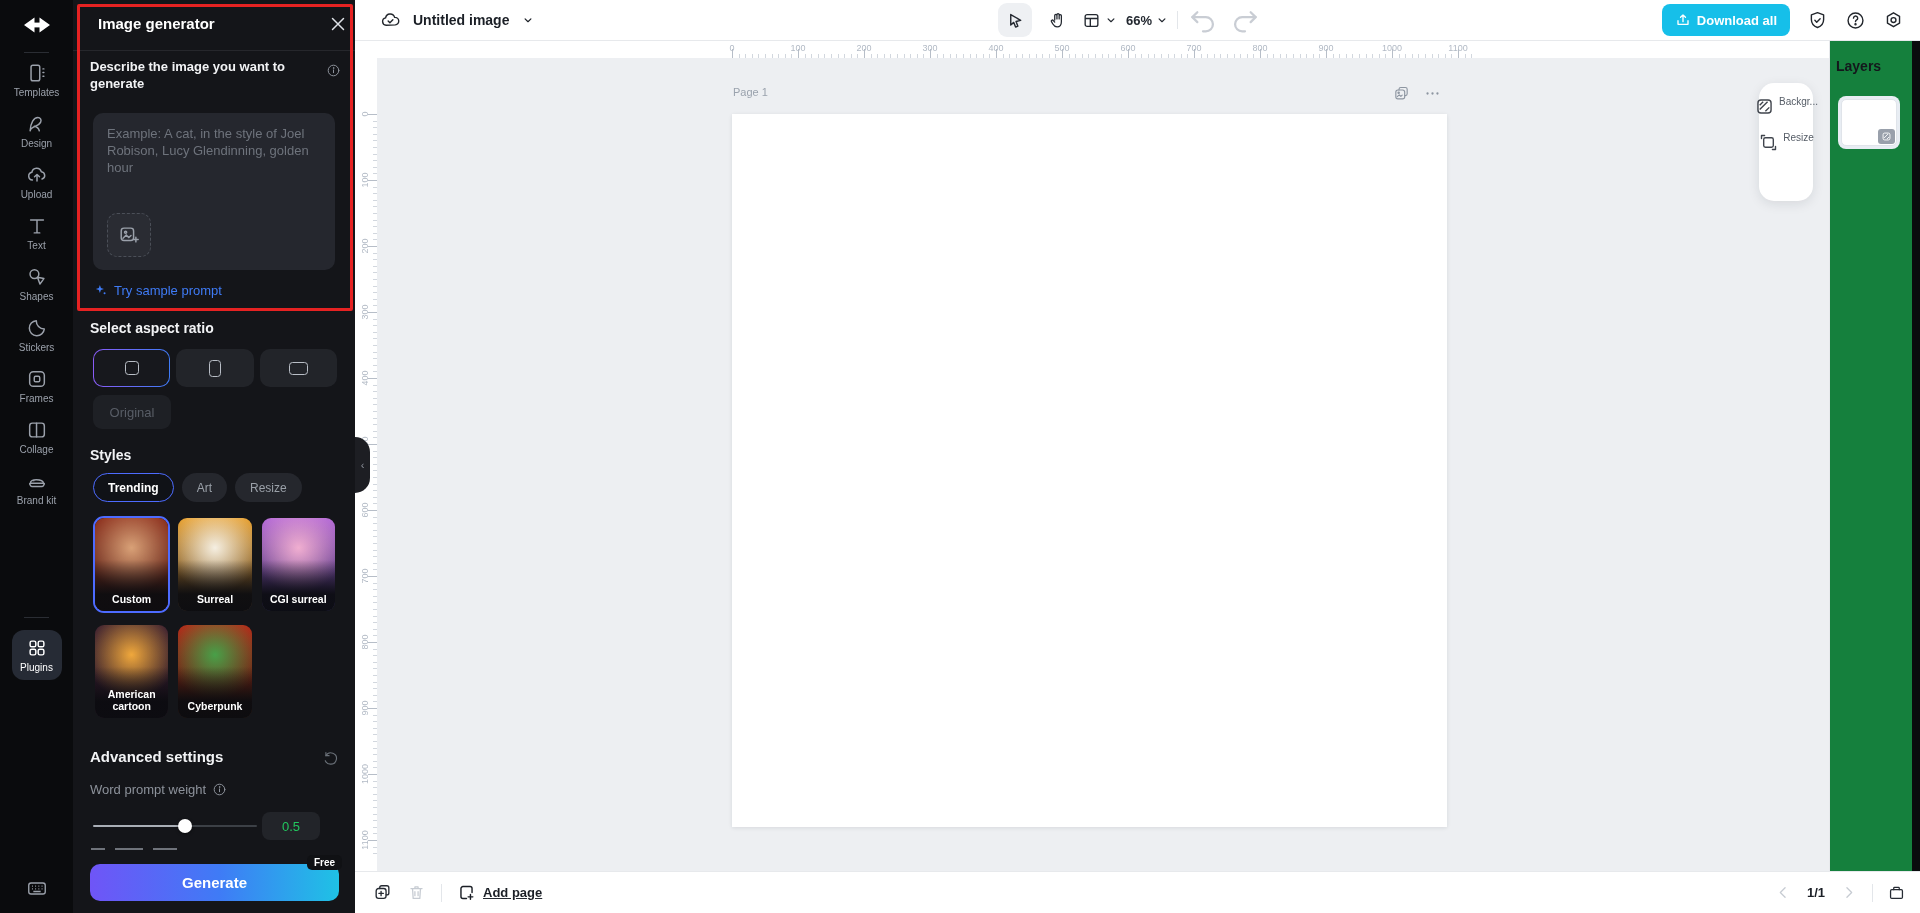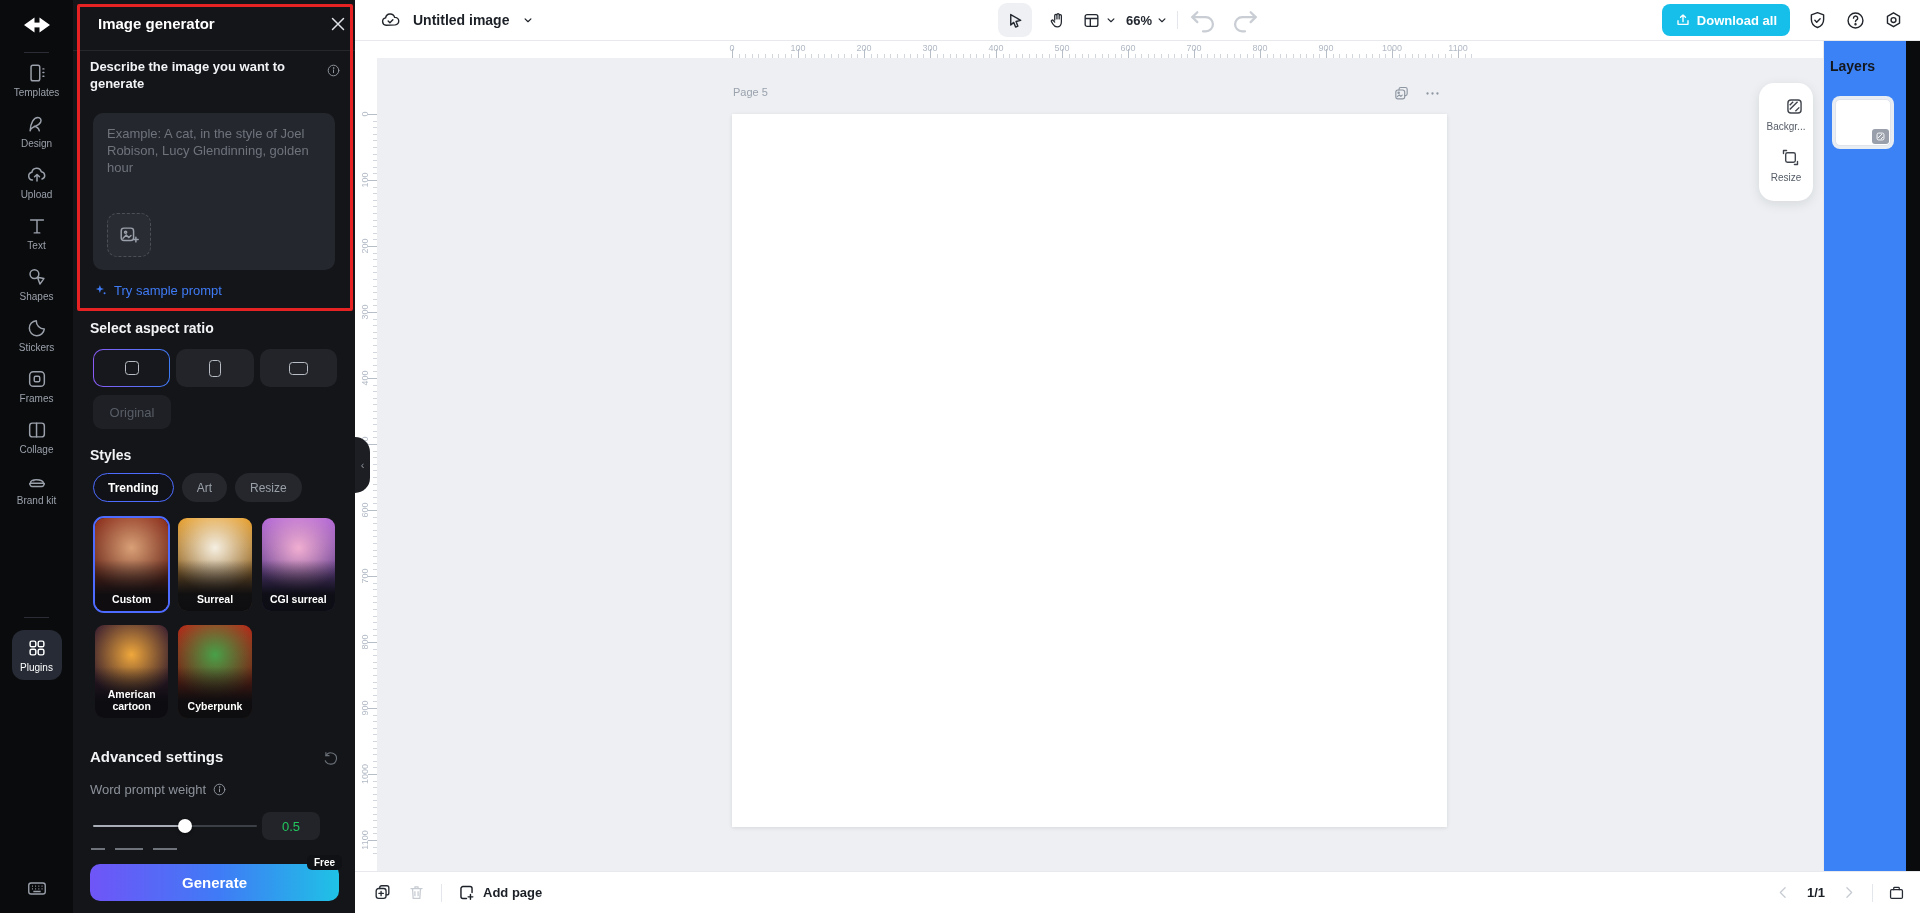--- a/index.html
+++ b/index.html
@@ -97,33 +97,33 @@
      background-image:
        repeating-linear-gradient(180deg,#b7bec8 0 1px, transparent 1px 66px),
        repeating-linear-gradient(180deg,#d2d7de 0 1px, transparent 1px 6.6px);
      background-size:9px 100%, 4px 100%; background-position:right top, right top; background-repeat:no-repeat; }
   .v-label { position:absolute; left:0; width:20px; text-align:center; transform:translateY(-50%) rotate(-90deg); font-size:9px; color:#b2bac5; }
   .page-label { position:absolute; left:378px; top:45px; font-size:11px; color:#9aa2ad; }
   .page-actions { position:absolute; left:1038px; top:44px; display:flex; align-items:center; gap:12px; color:#8d95a1; }
   .page { position:absolute; left:377px; top:73px; width:715px; height:713px; background:#fff; box-shadow:0 1px 4px rgba(20,30,40,.10); }
   .collapse-handle { position:absolute; left:0; top:396px; width:15px; height:56px; background:#1d1e23; border-radius:0 30px 30px 0; display:flex; align-items:center; justify-content:center; color:#8a8f98; font-size:11px; cursor:pointer; z-index:6; }
   .float-tools { position:absolute; left:1404px; top:42px; width:54px; height:118px; background:#fff; border-radius:15px; box-shadow:0 3px 12px rgba(20,30,40,.10); display:flex; flex-direction:column; align-items:center; padding-top:13px; gap:15px; }
-  .float-item { display:flex; flex-direction:column; align-items:flex-end; gap:4px; color:#40454d; cursor:pointer; }
+  .float-item { display:flex; align-items:flex-start; gap:4px; color:#40454d; cursor:pointer; }
   .float-item .flabel { font-size:10px; color:#555c66; max-width:46px; white-space:nowrap; overflow:hidden; text-overflow:ellipsis; }
 
   
-  .layers { position:absolute; right:14px; top:41px; width:83px; bottom:42px; background:#3b82f6; border-left:1px solid #e7e9ec; z-index:8; }
+  .layers { position:absolute; right:8px; top:41px; width:83px; bottom:42px; background:#15803d; border-left:1px solid #e7e9ec; z-index:8; }
   .layers-title { position:absolute; left:6px; top:17px; font-size:14px; font-weight:bold; color:#14171c; }
   .layer-thumb { position:absolute; left:8px; top:55px; width:62px; height:53px; background:#e8edf3; border-radius:8px; cursor:pointer; }
   .layer-thumb .inner { position:absolute; inset:3px; background:#fff; border:1px solid #e0e4ea; border-radius:5px; }
   .layer-badge { position:absolute; right:5px; bottom:5px; width:17px; height:15px; background:#99a0ab; border-radius:3px; display:flex; align-items:center; justify-content:center; color:#fff; }
 
   
   .bottombar { position:absolute; left:355px; right:0; bottom:0; height:42px; background:#fff; border-top:1px solid #e7e9ec; z-index:9; }
-  .bb-left { position:absolute; left:18px; top:0; height:41px; display:flex; align-items:center; gap:15px; color:#262b33; }
+  .bb-left { position:absolute; left:18px; top:0; height:41px; display:flex; align-items:center; gap:15px; color:#262b33;text-decoration:underline; }
   .bb-right { position:absolute; right:14px; top:0; height:41px; display:flex; align-items:center; gap:14px; color:#262b33; }
   .bb-ico { width:19px; height:19px; cursor:pointer; }
   .bb-disabled { color:#c6cbd2; }
   .addpage { display:flex; align-items:center; gap:7px; font-size:13px; font-weight:bold; color:#1b1f26; cursor:pointer; }
   .page-indicator { font-size:13px; font-weight:bold; color:#1b1f26; }
 </style>
 </head>
 <body>
 
 <div class="sidebar">
@@ -471,21 +471,21 @@
       <span class="v-label" style="top: 254px;">300</span>
       <span class="v-label" style="top: 320px;">400</span>
       <span class="v-label" style="top: 386px;">500</span>
       <span class="v-label" style="top: 452px;">600</span>
       <span class="v-label" style="top: 518px;">700</span>
       <span class="v-label" style="top: 584px;">800</span>
       <span class="v-label" style="top: 650px;">900</span>
       <span class="v-label" style="top: 716px;">1000</span>
       <span class="v-label" style="top: 782px;">1100</span>
     </div>
-  <div class="page-label">Page 5</div>
+  <div class="page-label">Page 1</div>
   <div class="page-actions">
     <span class="bb-ico">
         <svg viewBox="0 0 24 24" width="17" height="17" fill="none" stroke="currentColor" stroke-width="1.6" stroke-linecap="round" stroke-linejoin="round">
           <rect x="4" y="7" width="12.5" height="12.5" rx="3"></rect>
           <path d="M8.5 7V6a2.5 2.5 0 012.5-2.5h6.5A2.5 2.5 0 0120 6v6.5a2.5 2.5 0 01-2.5 2.5h-1"></path>
           <circle cx="8" cy="11" r="1"></circle>
           <path d="M6 16.5l2.8-2.6 2.3 2.2 1.9-1.8"></path>
         </svg>
       </span>
     <span class="bb-ico">

